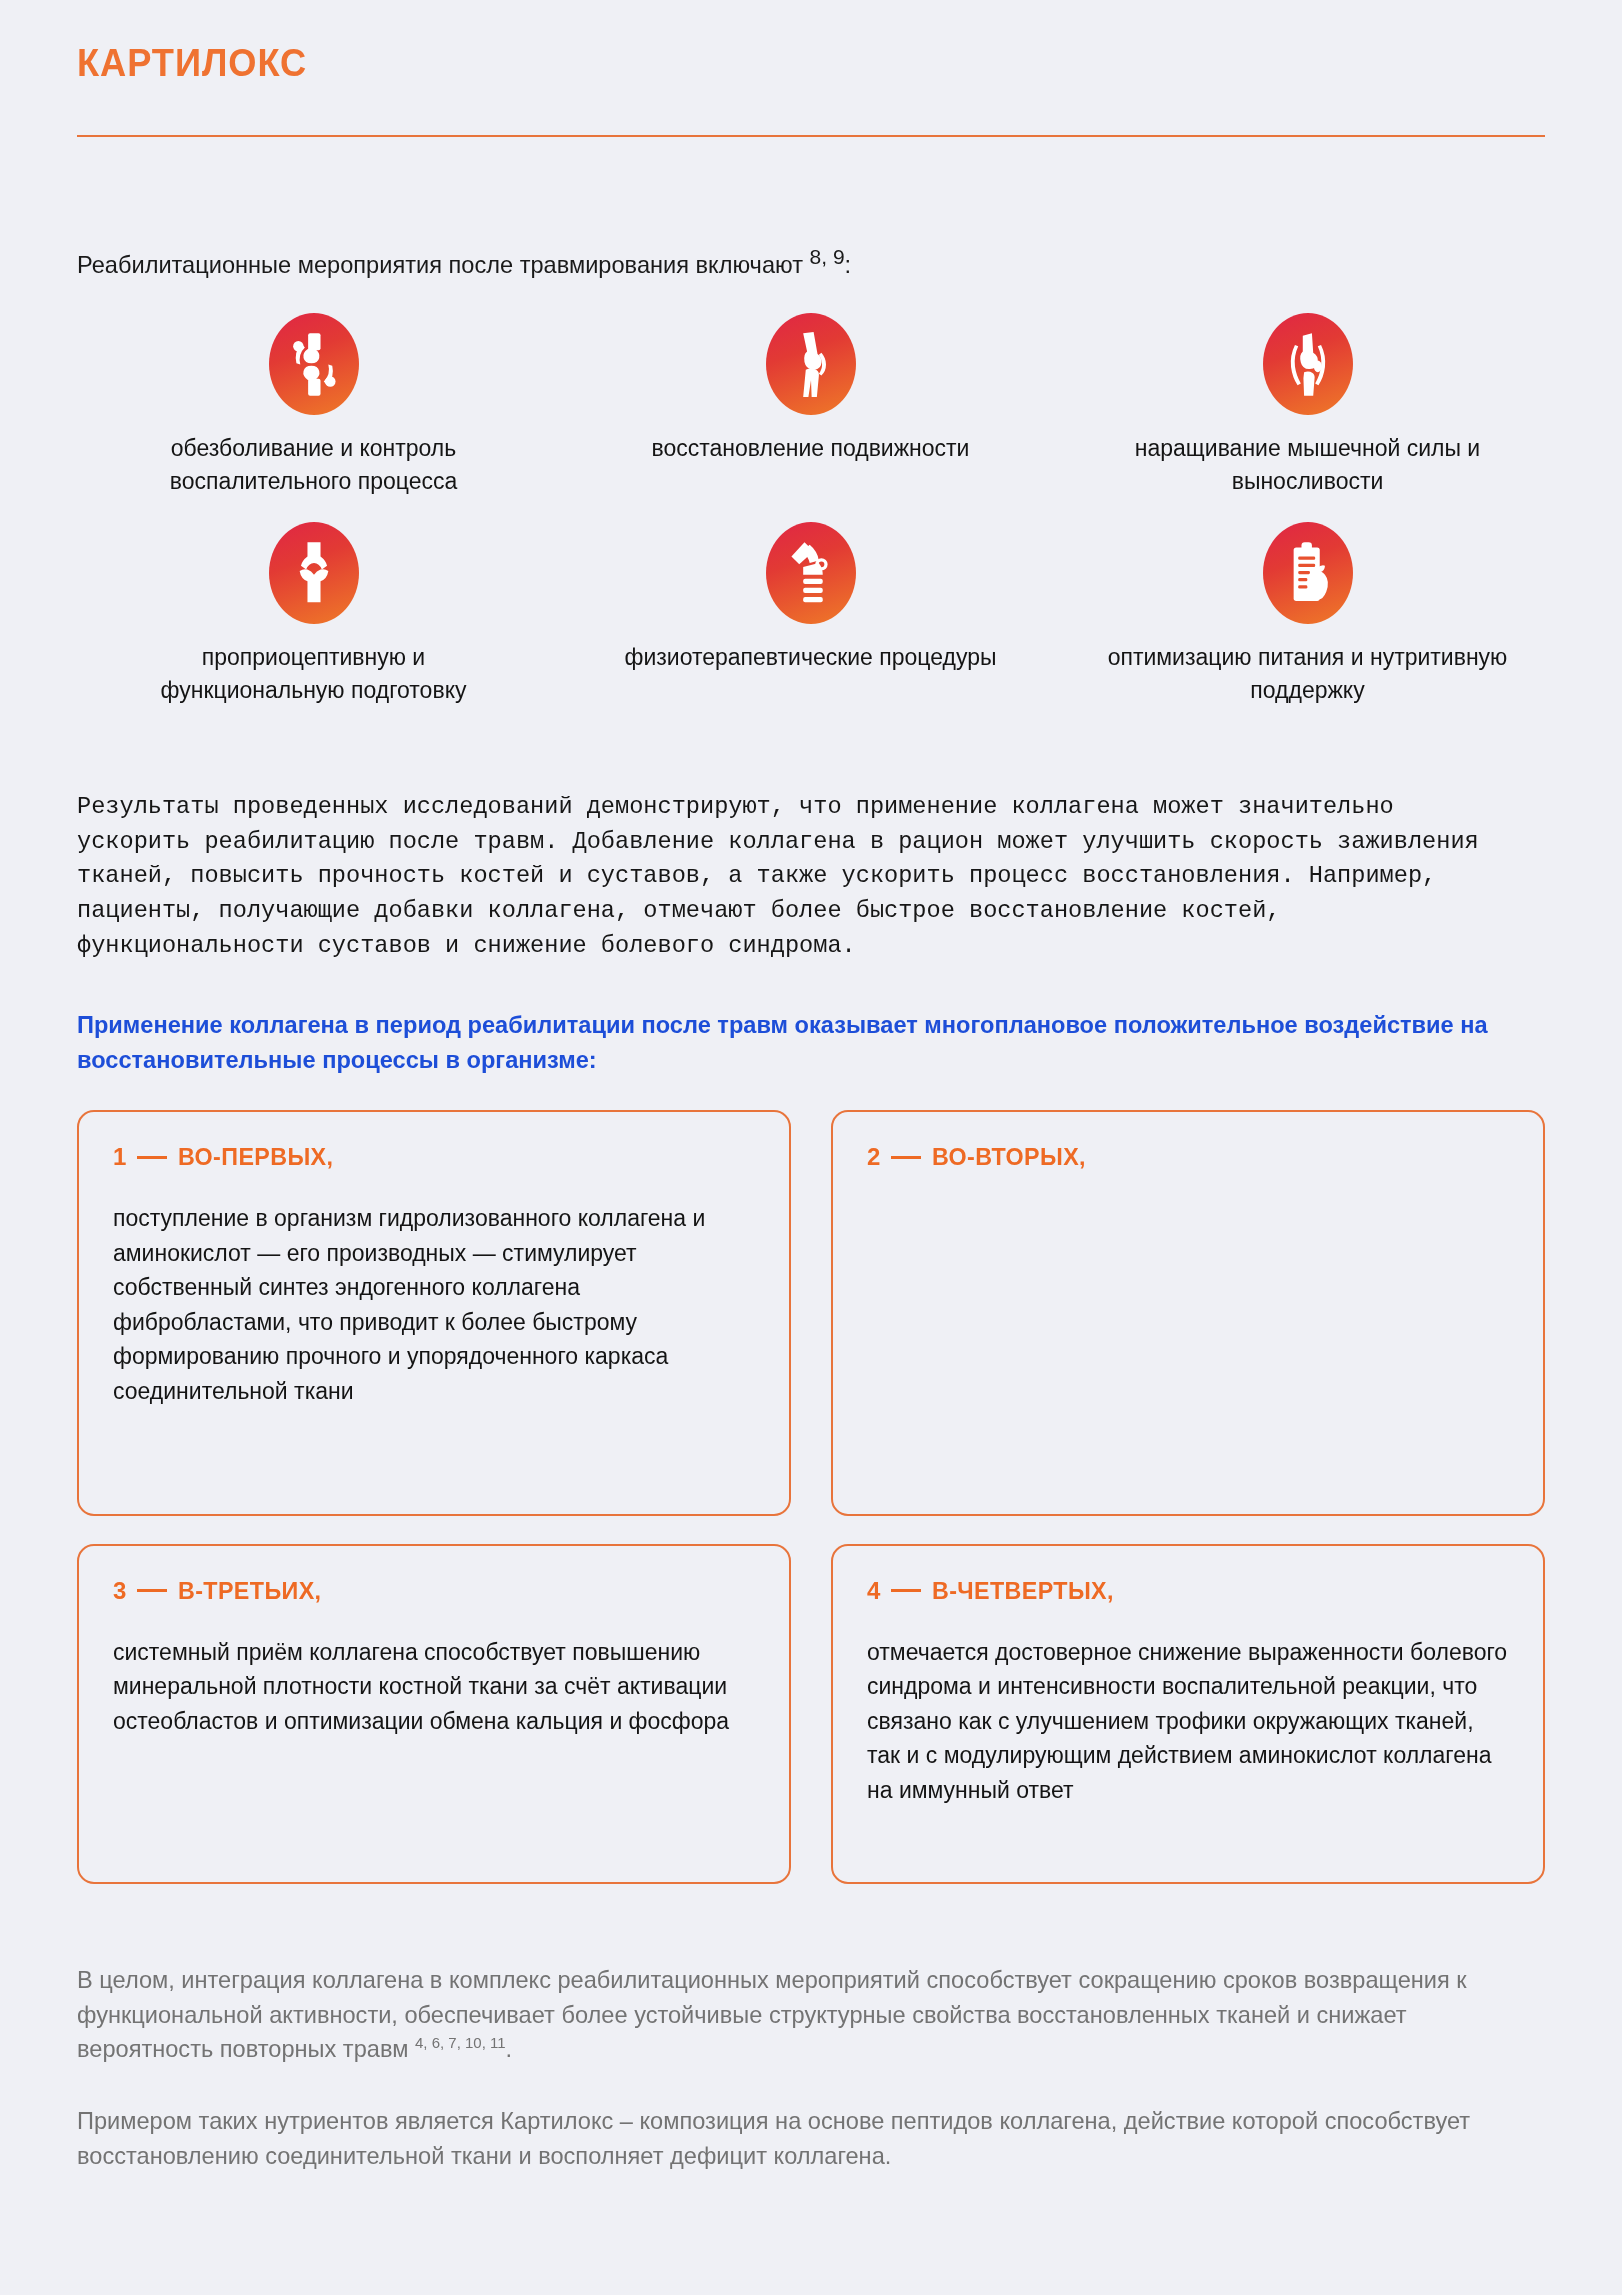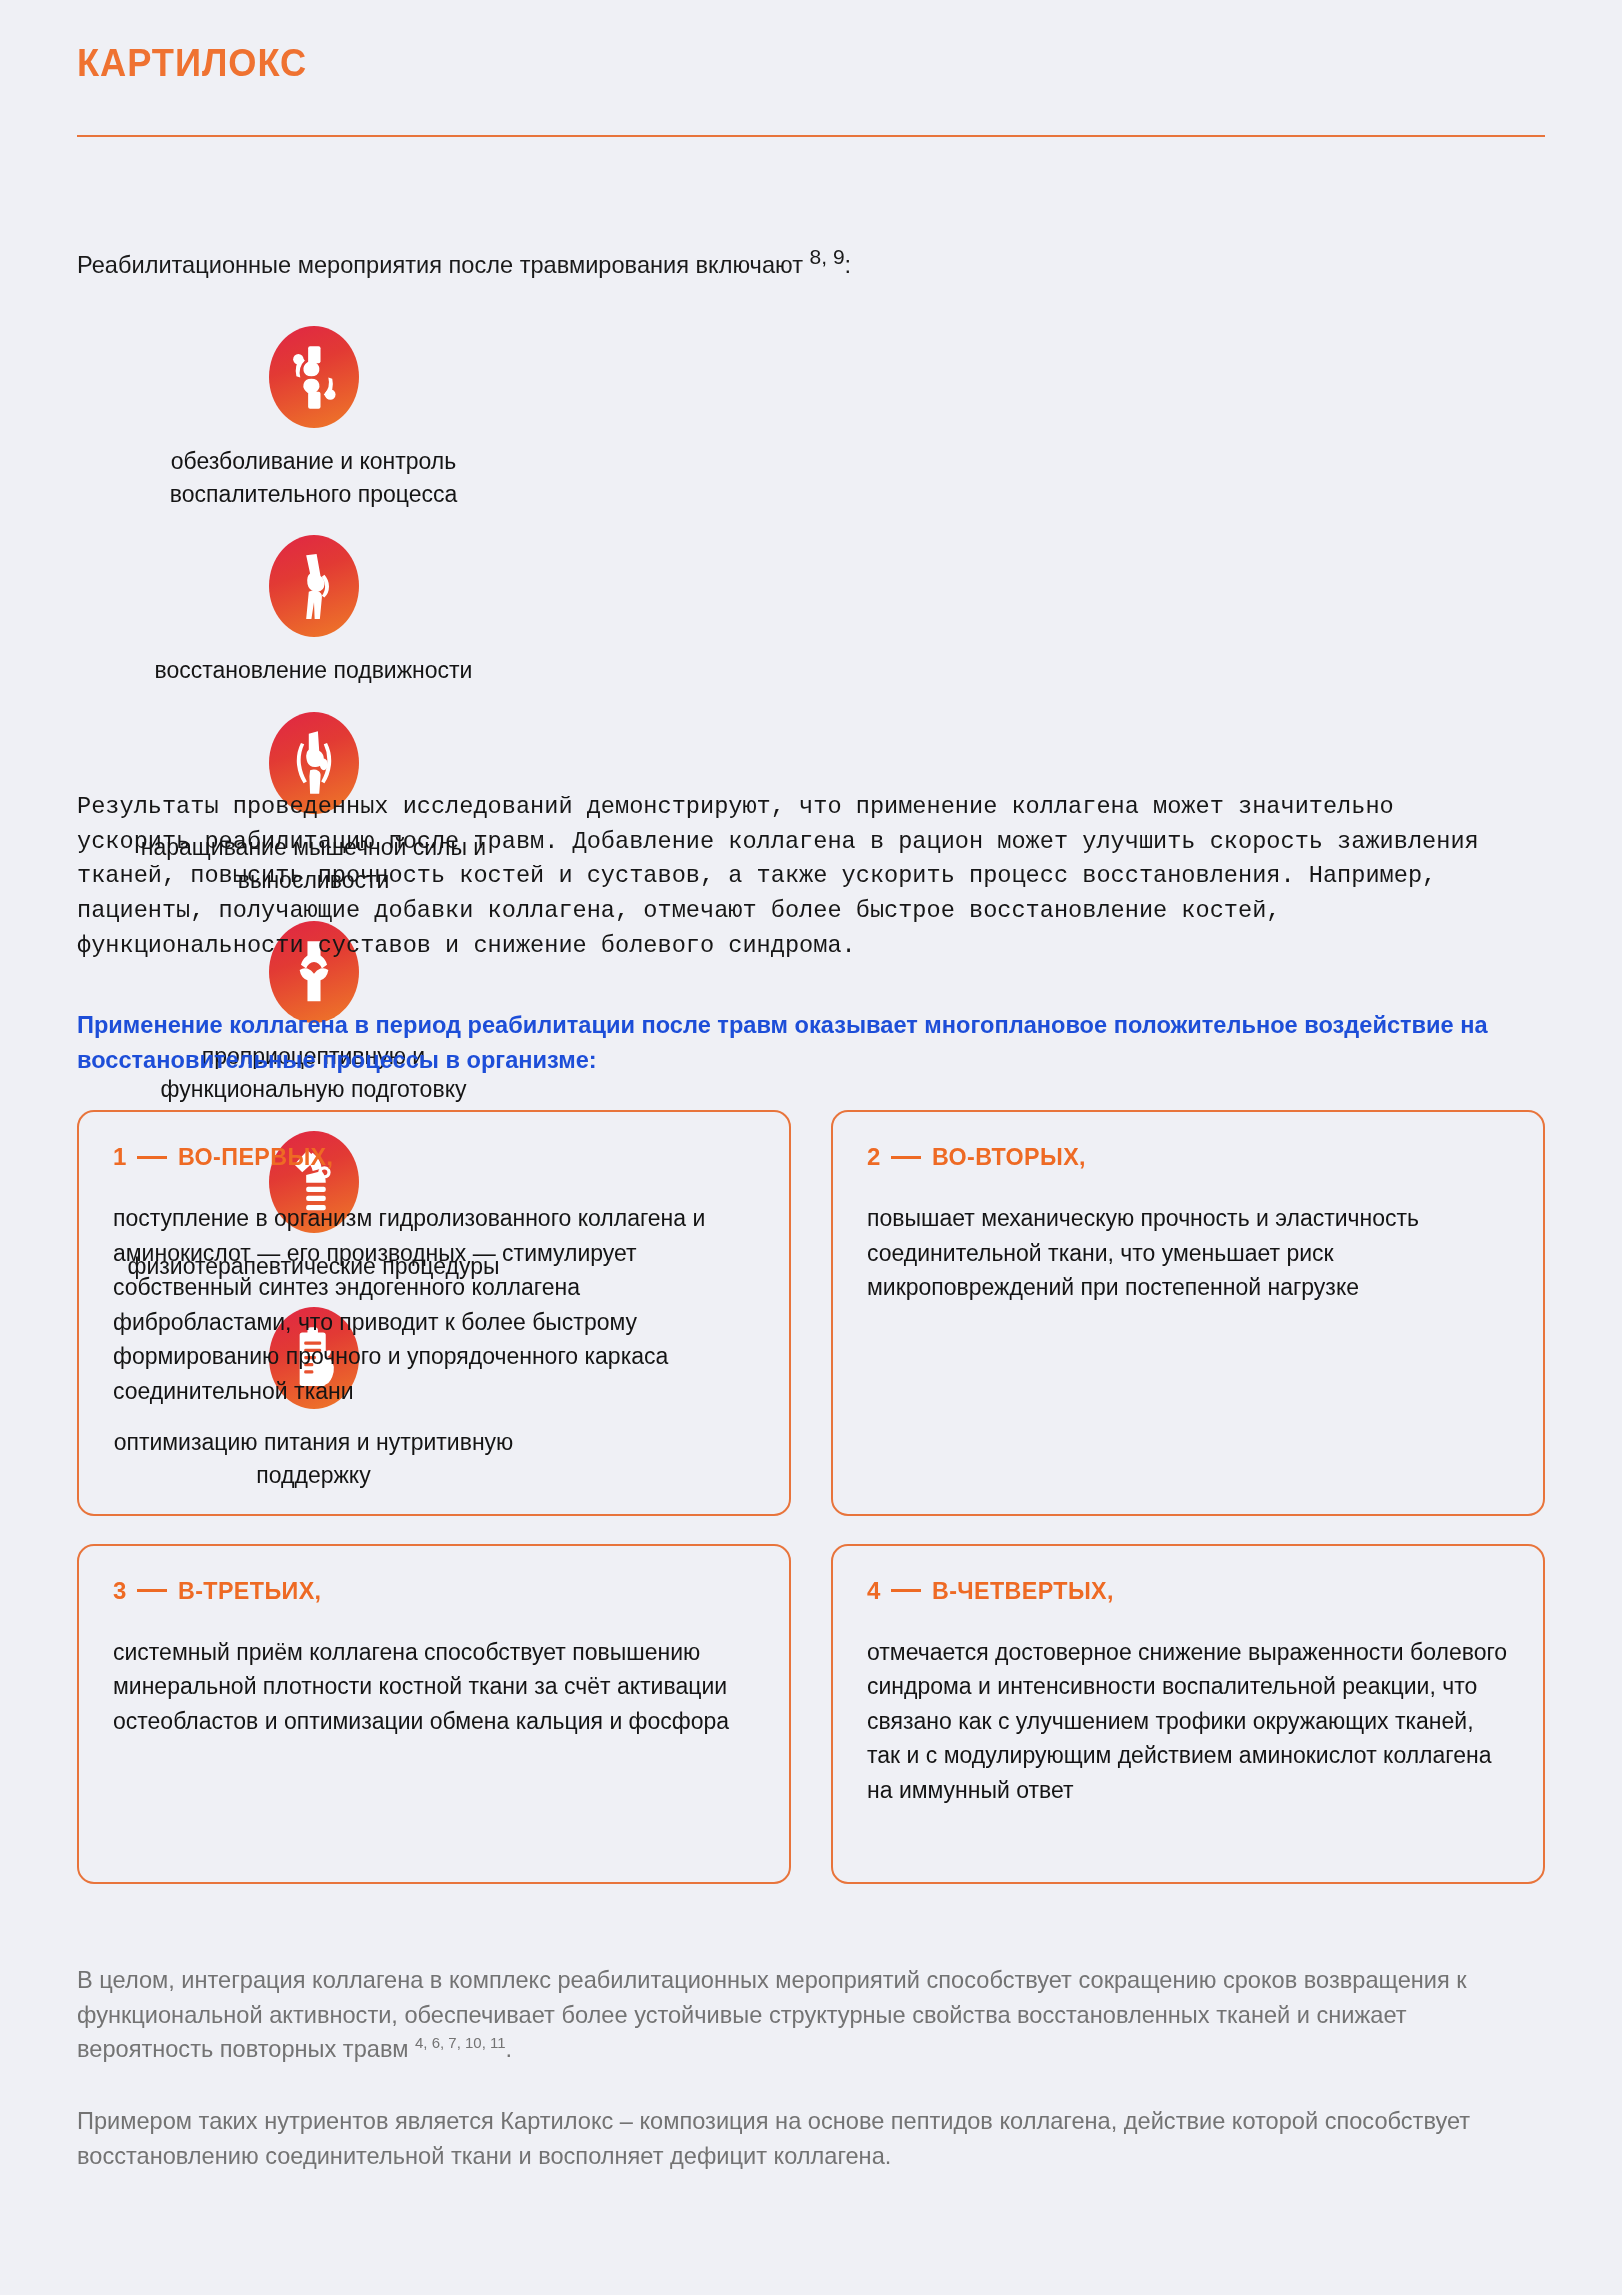--- a/index.html
+++ b/index.html
@@ -84,25 +84,24 @@
   .intro-line sup {
     font-size: 21px;
     vertical-align: super;
     line-height: 0;
   }
 
   
   .icon-grid {
     position: absolute;
     left: 65px;
-    top: 326px;
+    top: 313px;
     width: 1492px;
     display: flex;
     flex-wrap: wrap;
-    flex-direction: column;
   }
   .icon-cell {
     width: 497px;
     display: flex;
     flex-direction: column;
     align-items: center;
     margin-bottom: 25px;
   }
   .icon-badge {
     width: 90px;
@@ -338,21 +337,20 @@
       </div>
       <div class="card-body">поступление в организм гидролизованного коллагена и аминокислот — его производных — стимулирует собственный синтез эндогенного коллагена фибробластами, что приводит к более быстрому формированию прочного и упорядоченного каркаса соединительной ткани</div>
     </div>
 
     <div class="card r1">
       <div class="card-head">
         <span class="card-num">2</span>
         <span class="card-dash"></span>
         <span class="card-title">ВО-ВТОРЫХ,</span>
       </div>
-      <div class="card-body">повышает механическую прочность и эластичность соединительной ткани, что уменьшает риск микроповреждений при постепенной нагрузке</div>
     </div>
 
     <div class="card r2">
       <div class="card-head">
         <span class="card-num">3</span>
         <span class="card-dash"></span>
         <span class="card-title">В-ТРЕТЬИХ,</span>
       </div>
       <div class="card-body">системный приём коллагена способствует повышению минеральной плотности костной ткани за счёт активации остеобластов и оптимизации обмена кальция и фосфора</div>
     </div>

